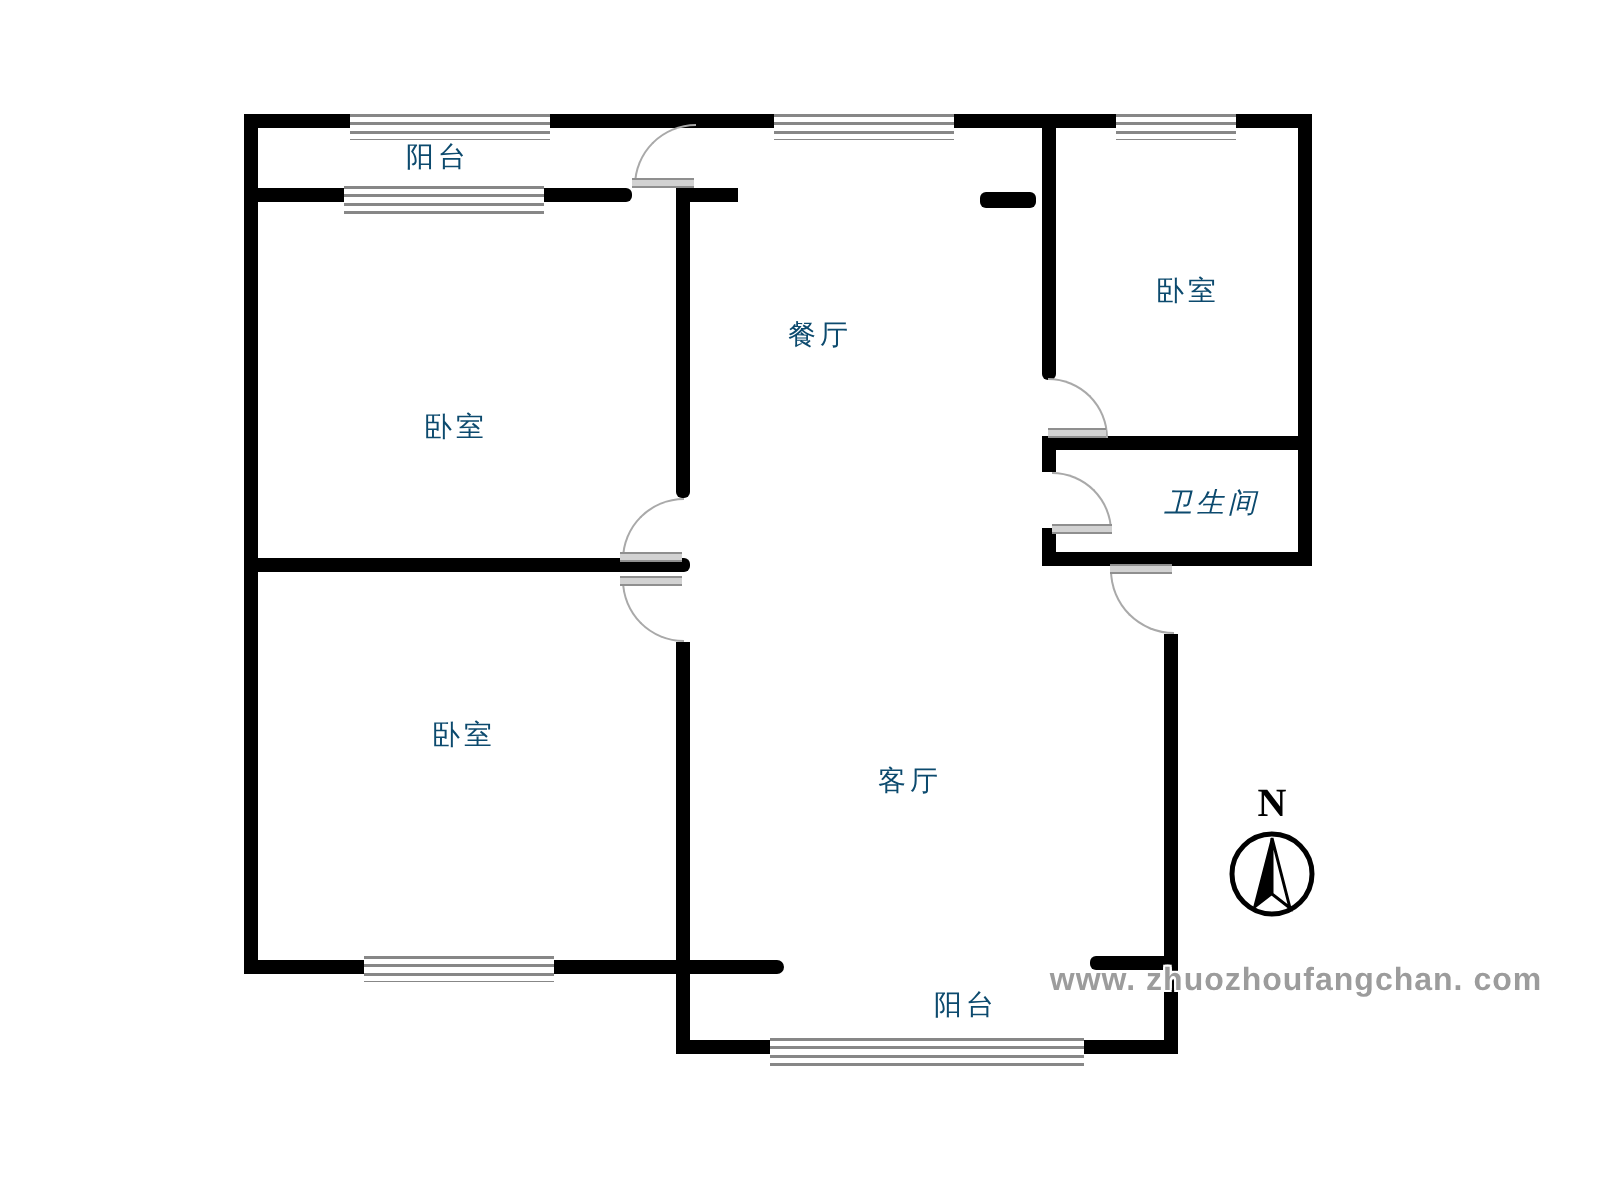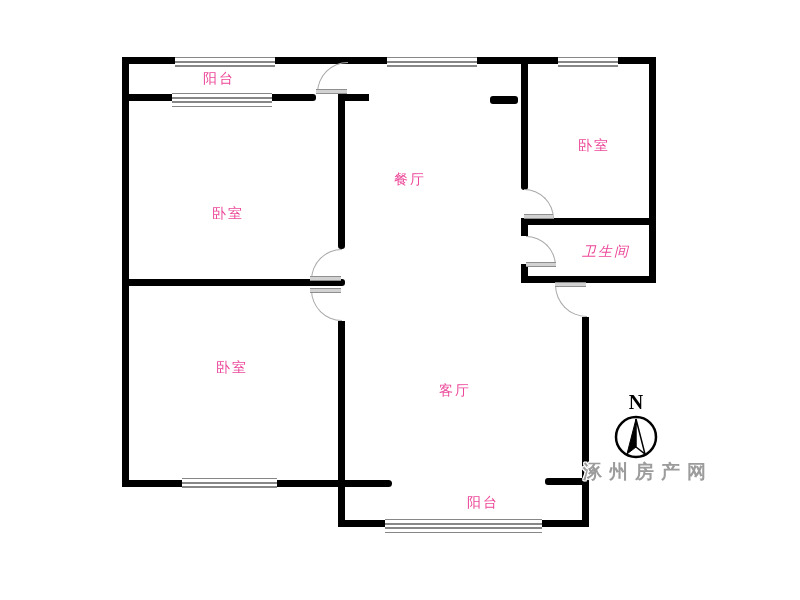--- a/index.html
+++ b/index.html
@@ -50,25 +50,25 @@
   .a-entry   {left:555px;top:285px;width:31px;height:31px;}
   .leaf{position:absolute;z-index:3;height:3px;background:#d2d2d2;border-top:1px solid #8f8f8f;border-bottom:1px solid #8f8f8f;}
   .l-balcony {left:316px;top:89px;width:31px;}
   .l-bed-ul  {left:310px;top:276px;width:31px;}
   .l-bed-ll  {left:310px;top:288px;width:31px;}
   .l-bed-r   {left:524px;top:214px;width:29px;}
   .l-bath    {left:526px;top:262px;width:30px;}
   .l-entry   {left:555px;top:282px;width:31px;}
   
   .room-label{position:absolute;z-index:4;transform:translate(-50%,-50%);
-    font-size:14px;color:#ec4899;letter-spacing:2px;white-space:nowrap;}
+    font-size:14px;color:#0c4a6e;letter-spacing:2px;white-space:nowrap;}
   .lbl-balc-top{left:219px;top:79px;}
   .lbl-bed-ul  {left:228px;top:214px;}
   .lbl-bed-ll  {left:232px;top:368px;}
-  .lbl-dining  {left:410px;top:180px;}
+  .lbl-dining  {left:410px;top:168px;}
   .lbl-living  {left:455px;top:391px;}
   .lbl-bed-r   {left:594px;top:146px;}
   .lbl-bath    {left:606px;top:252px;font-style:italic;}
   .lbl-balc-bot{left:483px;top:503px;}
   
   .north-n{position:absolute;z-index:4;left:612px;top:392px;width:48px;height:20px;
     text-align:center;font-family:"Liberation Serif","DejaVu Serif",serif;
     font-weight:bold;font-size:20px;color:#000;line-height:20px;}
   .north-svg{position:absolute;z-index:4;left:612px;top:413px;}
   
@@ -132,15 +132,15 @@
   <div class="room-label lbl-bath">卫生间</div>
   <div class="room-label lbl-balc-bot">阳台</div>
 
   <div class="north-n">N</div>
   <svg class="north-svg" width="48" height="48" viewBox="0 0 48 48">
     <circle cx="24" cy="24" r="20" fill="none" stroke="#000000" stroke-width="2.5"></circle>
     <polygon points="24,6 15,41 24,34" fill="#000000" stroke="#000000" stroke-width="1"></polygon>
     <polygon points="24,6 33,41 24,34" fill="#ffffff" stroke="#000000" stroke-width="1.5"></polygon>
   </svg>
 
-  <div class="wm wm-line1">涿州房产网</div>
+  <div class="wm wm-line2">www. zhuozhoufangchan. com</div>
 
 </div>
 
 </body></html>

